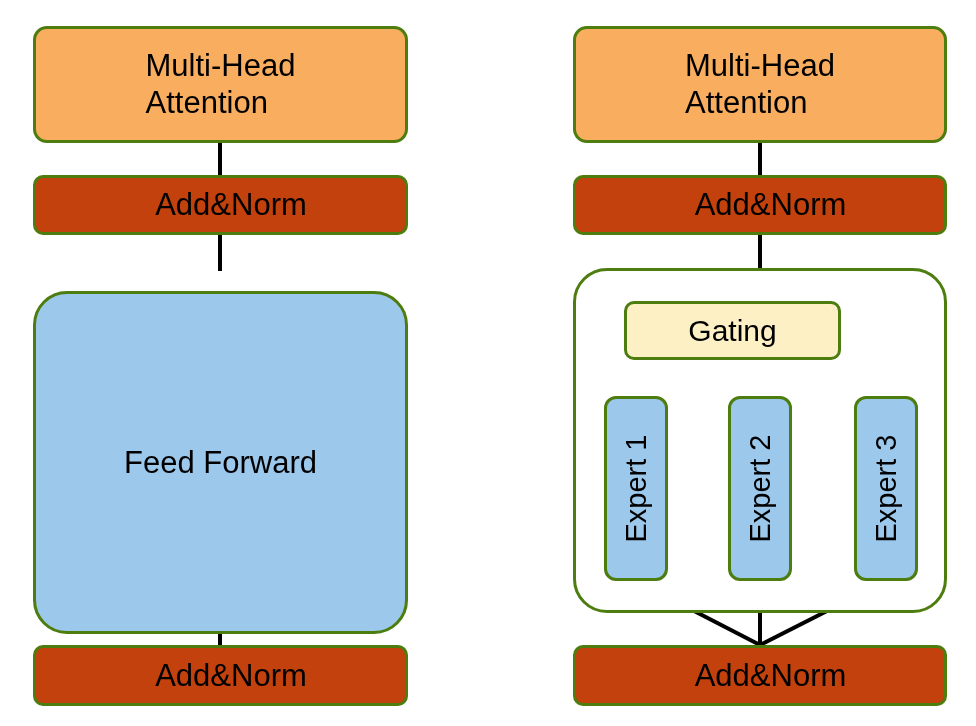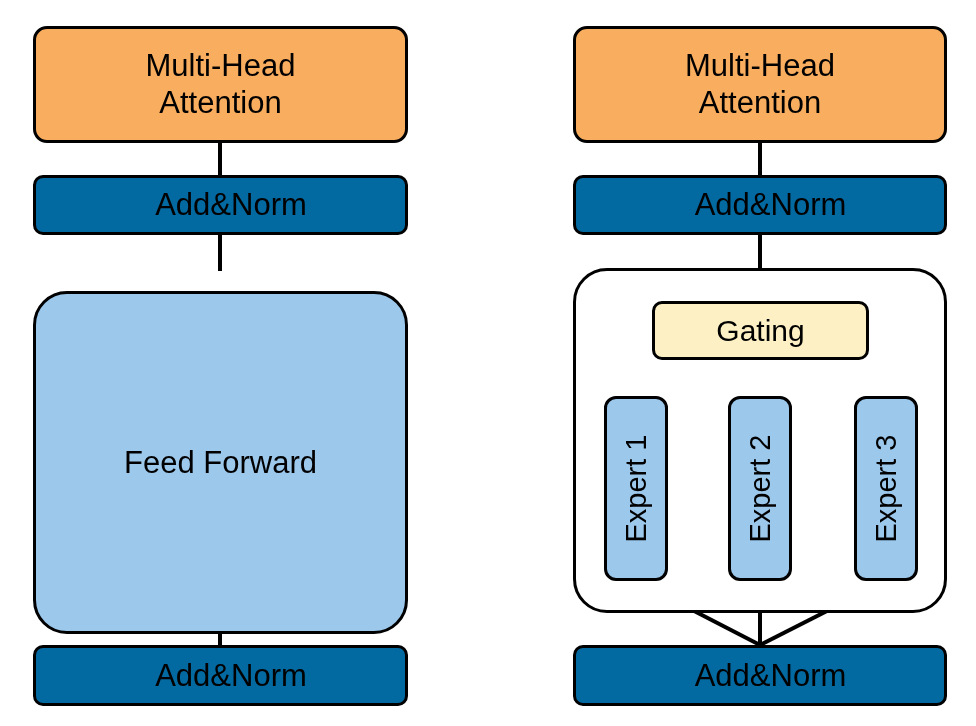--- a/index.html
+++ b/index.html
@@ -23,36 +23,36 @@
     left: 0;
     top: 0;
     width: 976px;
     height: 726px;
     pointer-events: none;
     z-index: 1;
   }
   .node {
     position: absolute;
     box-sizing: border-box;
-    border: 3px solid #000000;
+    border: 3px solid #4d7c0f;
     display: flex;
     align-items: center;
     justify-content: center;
-    text-align: center;
+    text-align: left;
     color: #000000;
     z-index: 2;
   }
   .node-attention {
     background: #F9AE5F;
     border-radius: 14px;
     font-size: 31px;
     line-height: 1.18;
   }
   .node-addnorm {
-    background: #0369a1;
+    background: #c2410c;
     border-radius: 10px;
     font-size: 31px;
     padding-left: 21px;
   }
   .node-feedforward {
     background: #9CC8EC;
     border-radius: 34px;
     font-size: 31px;
     margin-top: 21px;
   }
@@ -126,21 +126,21 @@
     <span class="label">Multi-Head
 Attention</span>
   </div>
 
   <div class="node node-addnorm" style="left:573px; top:175px; width:374px; height:60px;">
     <span class="label">Add&amp;Norm</span>
   </div>
 
   <div class="node node-moe-container" style="left:573px; top:268px; width:374px; height:345px; z-index:1;"></div>
 
-  <div class="node node-gating" style="left:652px; top:301px; width:217px; height:59px;">
+  <div class="node node-gating" style="left:624px; top:301px; width:217px; height:59px;">
     <span class="label">Gating</span>
   </div>
 
   <div class="node node-expert" style="left:604px; top:396px; width:64px; height:185px;">
     <span class="label rot-label">Expert 1</span>
   </div>
 
   <div class="node node-expert" style="left:728px; top:396px; width:64px; height:185px;">
     <span class="label rot-label">Expert 2</span>
   </div>

